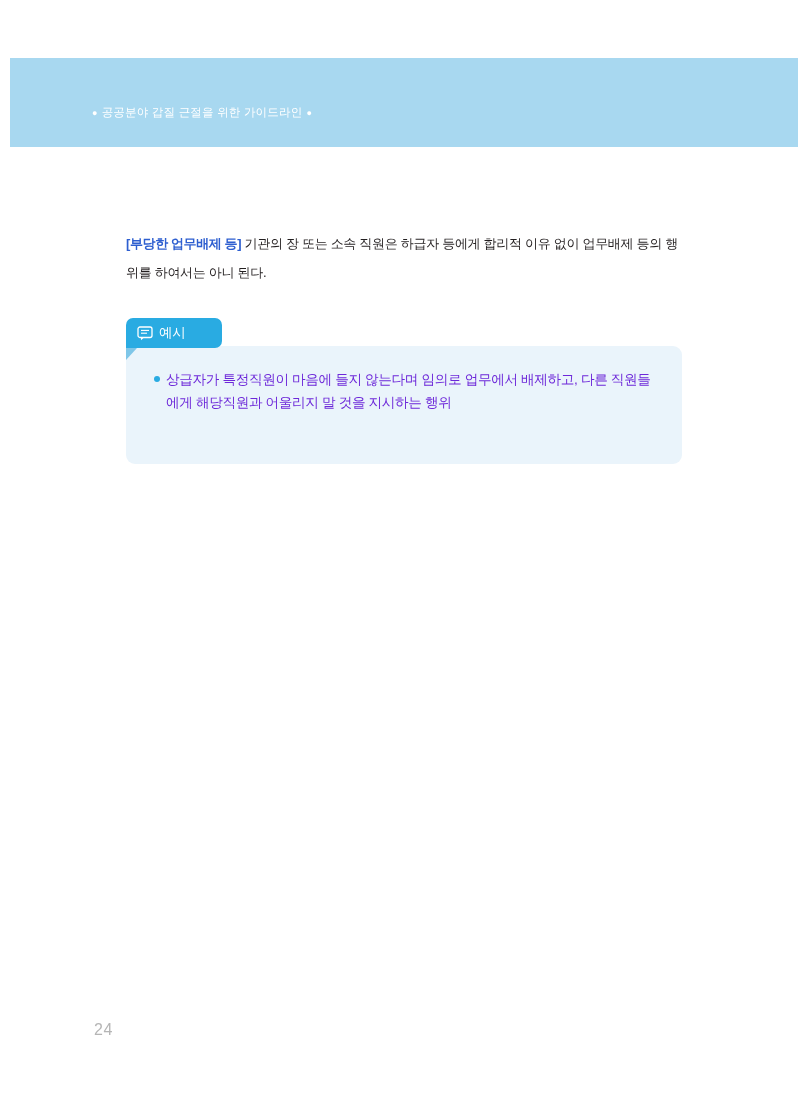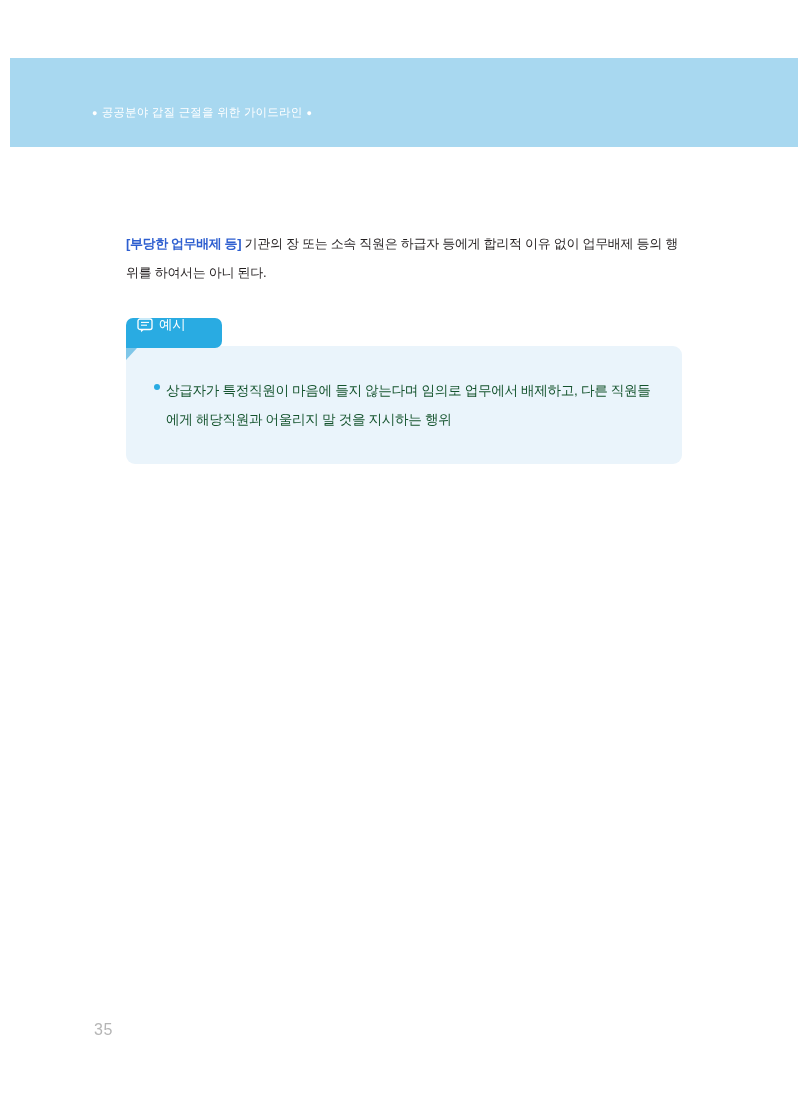--- a/index.html
+++ b/index.html
@@ -84,20 +84,21 @@
     width: 556px;
   }
 
   .example-tab {
     position: relative;
     width: 96px;
     height: 30px;
     background: #29abe2;
     border-radius: 7px 7px 7px 0;
     display: flex;
+    align-items: center;
     padding-left: 11px;
     box-sizing: border-box;
     z-index: 3;
   }
   .example-tab .tab-icon {
     width: 16px;
     height: 15px;
     margin-right: 6px;
     display: block;
   }
@@ -127,26 +128,25 @@
     min-height: 118px;
     background: #eaf4fb;
     border-radius: 9px;
     padding: 22px 26px 20px 28px;
     box-sizing: border-box;
     z-index: 1;
   }
   .example-item {
     position: relative;
     font-size: 13.6px;
-    line-height: 29px;
-    color: #14532d;
+    line-height: 23px;
+    color: #6d28d9;
     letter-spacing: -0.35px;
     padding-left: 12px;
     margin-bottom: 16px;
-    margin-top: 8px;
   }
   .example-item:last-child {
     margin-bottom: 0;
   }
   .example-item .bullet {
     position: absolute;
     left: 0;
     top: 8px;
     width: 6px;
     height: 6px;
@@ -193,15 +193,15 @@
       <span class="example-tab-tail"></span>
     </div>
     <div class="example-body">
       <div class="example-item">
         <span class="bullet"></span>
         <span>상급자가 특정직원이 마음에 들지 않는다며 임의로 업무에서 배제하고, 다른 직원들에게 해당직원과 어울리지 말 것을 지시하는 행위</span>
       </div>
     </div>
   </div>
 
-  <div class="page-number">35</div>
+  <div class="page-number">24</div>
 
 </div>
 
 </body></html>

